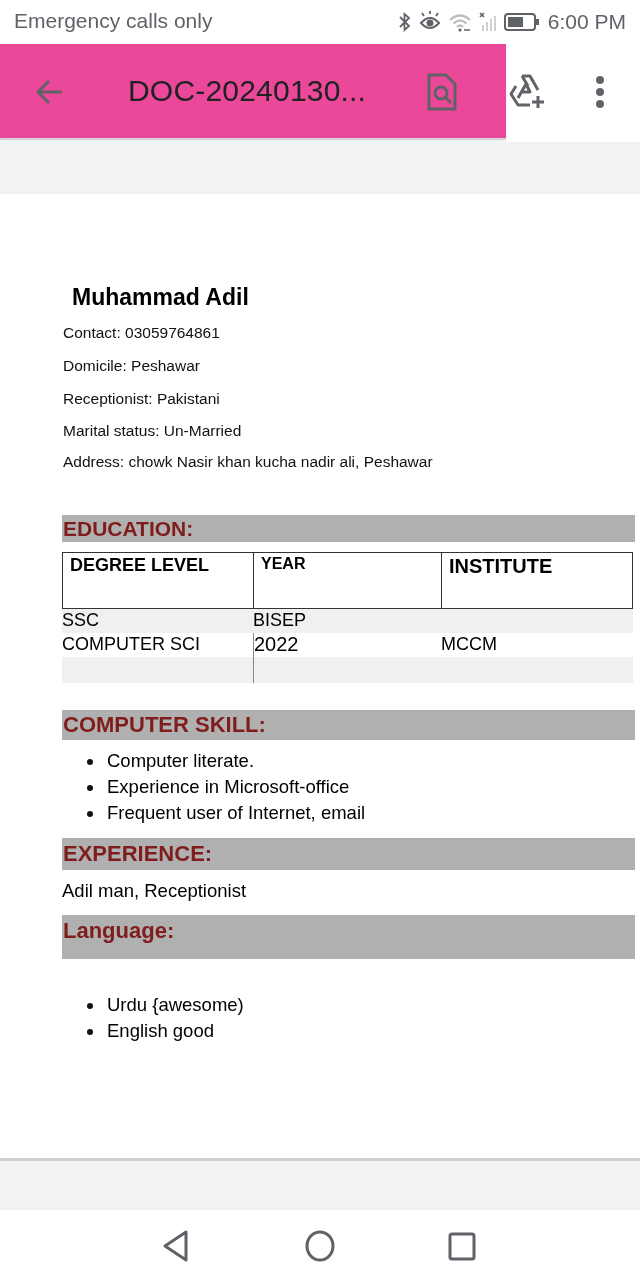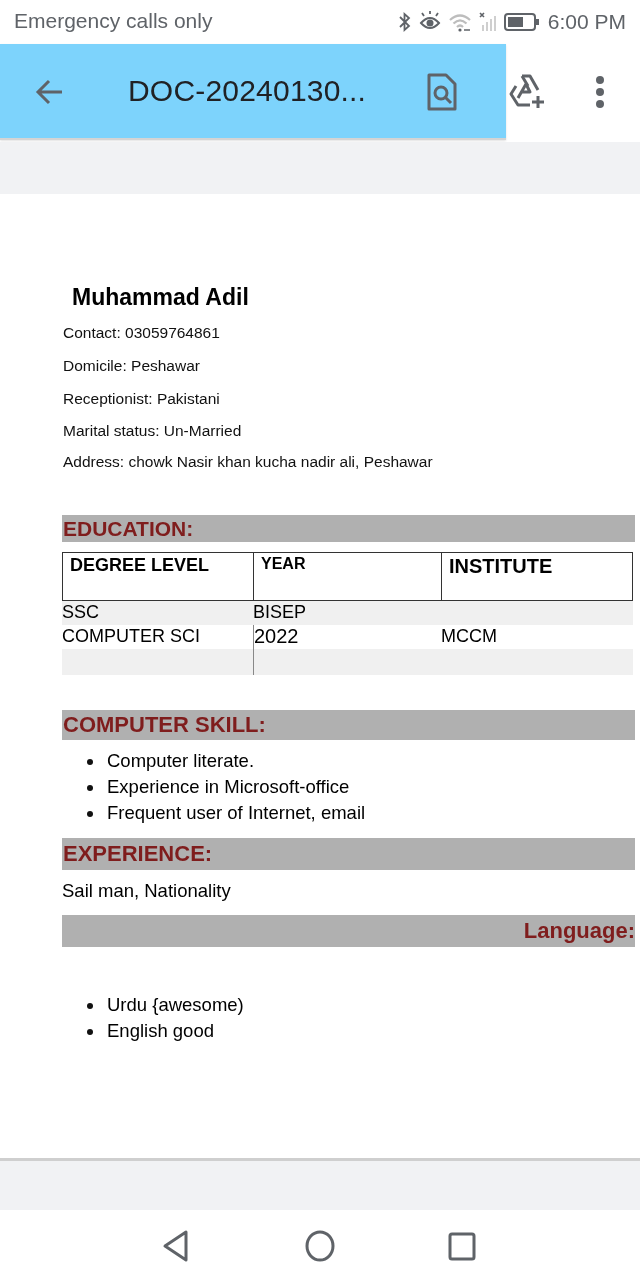--- a/index.html
+++ b/index.html
@@ -7,38 +7,38 @@
     body { position: relative; font-family: "Liberation Sans", sans-serif; color: #000; }
 
     
     .statusbar { position: absolute; top: 0; left: 0; width: 640px; height: 44px; background: #fff; }
     .status-left { position: absolute; left: 14px; top: 9px; font-size: 21px; color: #5f6368; font-family: "Liberation Sans", sans-serif; }
     .status-right { position: absolute; right: 14px; top: 7px; height: 30px; display: flex; align-items: center; gap: 6px; color: #5f6368; text-align: right; }
     .status-right svg { display: block; }
     .status-time { font-size: 21px; color: #5f6368; margin-left: 2px; }
 
     
-    .appbar { position: absolute; top: 44px; left: 0; width: 506px; height: 96px; background: #7dd3fc; border-bottom: 2px solid #d4d4d4; box-shadow: 0 1px 2px rgba(0,0,0,0.12); }
+    .appbar { position: absolute; top: 44px; left: 0; width: 506px; height: 96px; background: #ec4899; border-bottom: 2px solid #d4d4d4; box-shadow: 0 1px 2px rgba(0,0,0,0.12); }
     .appbar .back { position: absolute; left: 30px; top: 28px; width: 40px; height: 40px; }
     .appbar .title { position: absolute; left: 128px; top: 30px; font-size: 30px; color: #202124; letter-spacing: 0.2px; }
     .appbar .icon-btn { position: absolute; top: 26px; width: 44px; height: 44px; display: flex; align-items: center; justify-content: center; }
 
     
     .gray-top { position: absolute; top: 142px; left: 0; width: 640px; height: 52px; background: #f1f2f4; }
     .page { position: absolute; top: 194px; left: 0; width: 640px; height: 964px; background: #fff; }
     .gray-bottom { position: absolute; top: 1158px; left: 0; width: 640px; height: 52px; background: #f1f2f4; border-top: 3px solid #cfcfcf; }
 
     
     .name { position: absolute; left: 72px; top: 90px; font-size: 23px; font-weight: bold; }
     .info { position: absolute; left: 63px; font-size: 15.5px; color: #111; }
     .section-bar { position: absolute; left: 62px; width: 573px; height: 27px; background: #b0b0b0; font-weight: bold; font-size: 21px; padding-left: 1px; line-height: 27px; color: #7f1d1d; }
 
     
     .edu-table { position: absolute; left: 62px; top: 358px; width: 571px; }
-    .thead { position: relative; height: 49px; border: 1.5px solid #333; display: flex; }
+    .thead { position: relative; height: 57px; border: 1.5px solid #333; display: flex; }
     .th { height: 100%; border-right: 1.5px solid #333; font-weight: bold; padding-left: 7px; padding-top: 2px; }
     .th:last-child { border-right: none; }
     .c1 { width: 191px; }
     .c2 { width: 188px; }
     .c3 { flex: 1; }
     .trow { display: flex; height: 24px; font-size: 18px; }
     .trow.shade { background: #f0f0f0; }
     .td { line-height: 22px; }
     .td.c2 { border-left: 1px solid #888; }
 
@@ -164,23 +164,23 @@
   </div>
 
   <div class="section-bar" style="top:516px; height:30px; line-height:30px; font-size:22px;">COMPUTER SKILL:</div>
   <ul class="bullets" style="top:554px;">
     <li>Computer literate.</li>
     <li>Experience in Microsoft-office</li>
     <li>Frequent user of Internet, email</li>
   </ul>
 
   <div class="section-bar" style="top:644px; height:32px; line-height:32px; font-size:22px;">EXPERIENCE:</div>
-  <div class="para" style="top:686px;">Sail man, Nationality</div>
-
-  <div class="section-bar" style="top:721px; height:32px; line-height:32px; font-size:22px;text-align:right;">Language:</div>
+  <div class="para" style="top:686px;">Adil man, Receptionist</div>
+
+  <div class="section-bar" style="top:721px; height:44px; line-height:32px; font-size:22px;">Language:</div>
   <ul class="bullets" style="top:798px;">
     <li>Urdu {awesome)</li>
     <li>English good</li>
   </ul>
 </div>
 
 <div class="gray-bottom"></div>
 
 <div class="navbar">
   <div class="nav-btn" style="left:156px;">

